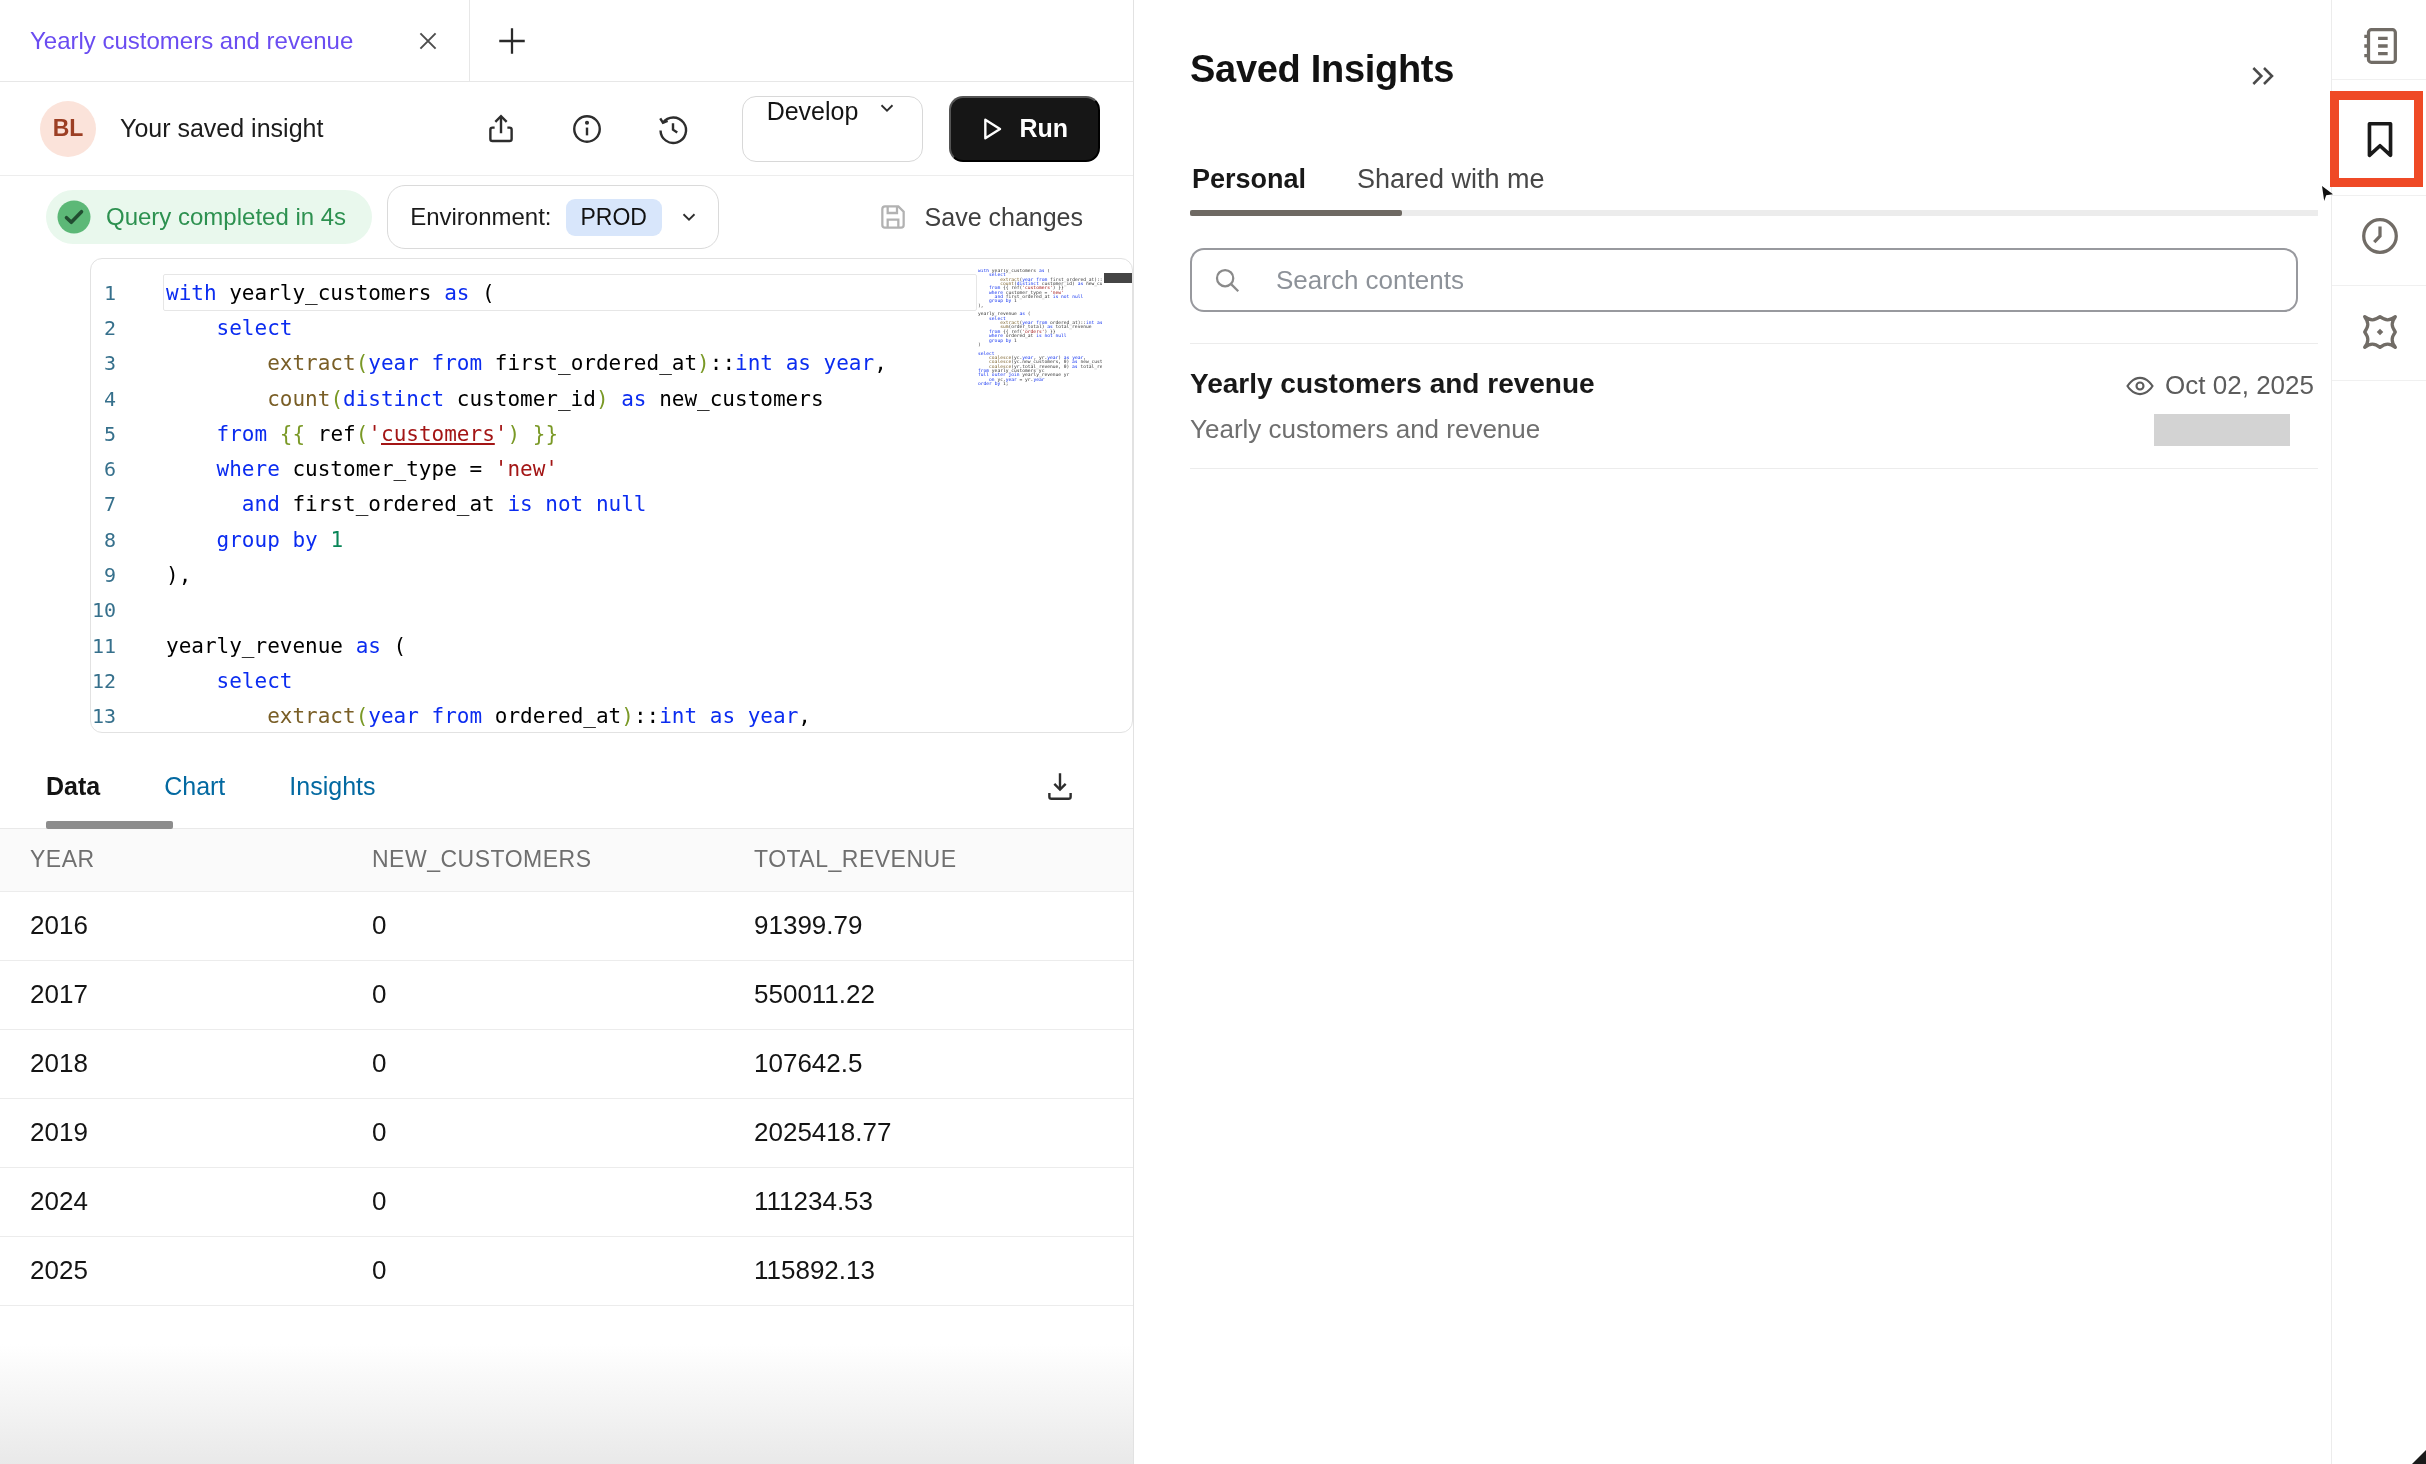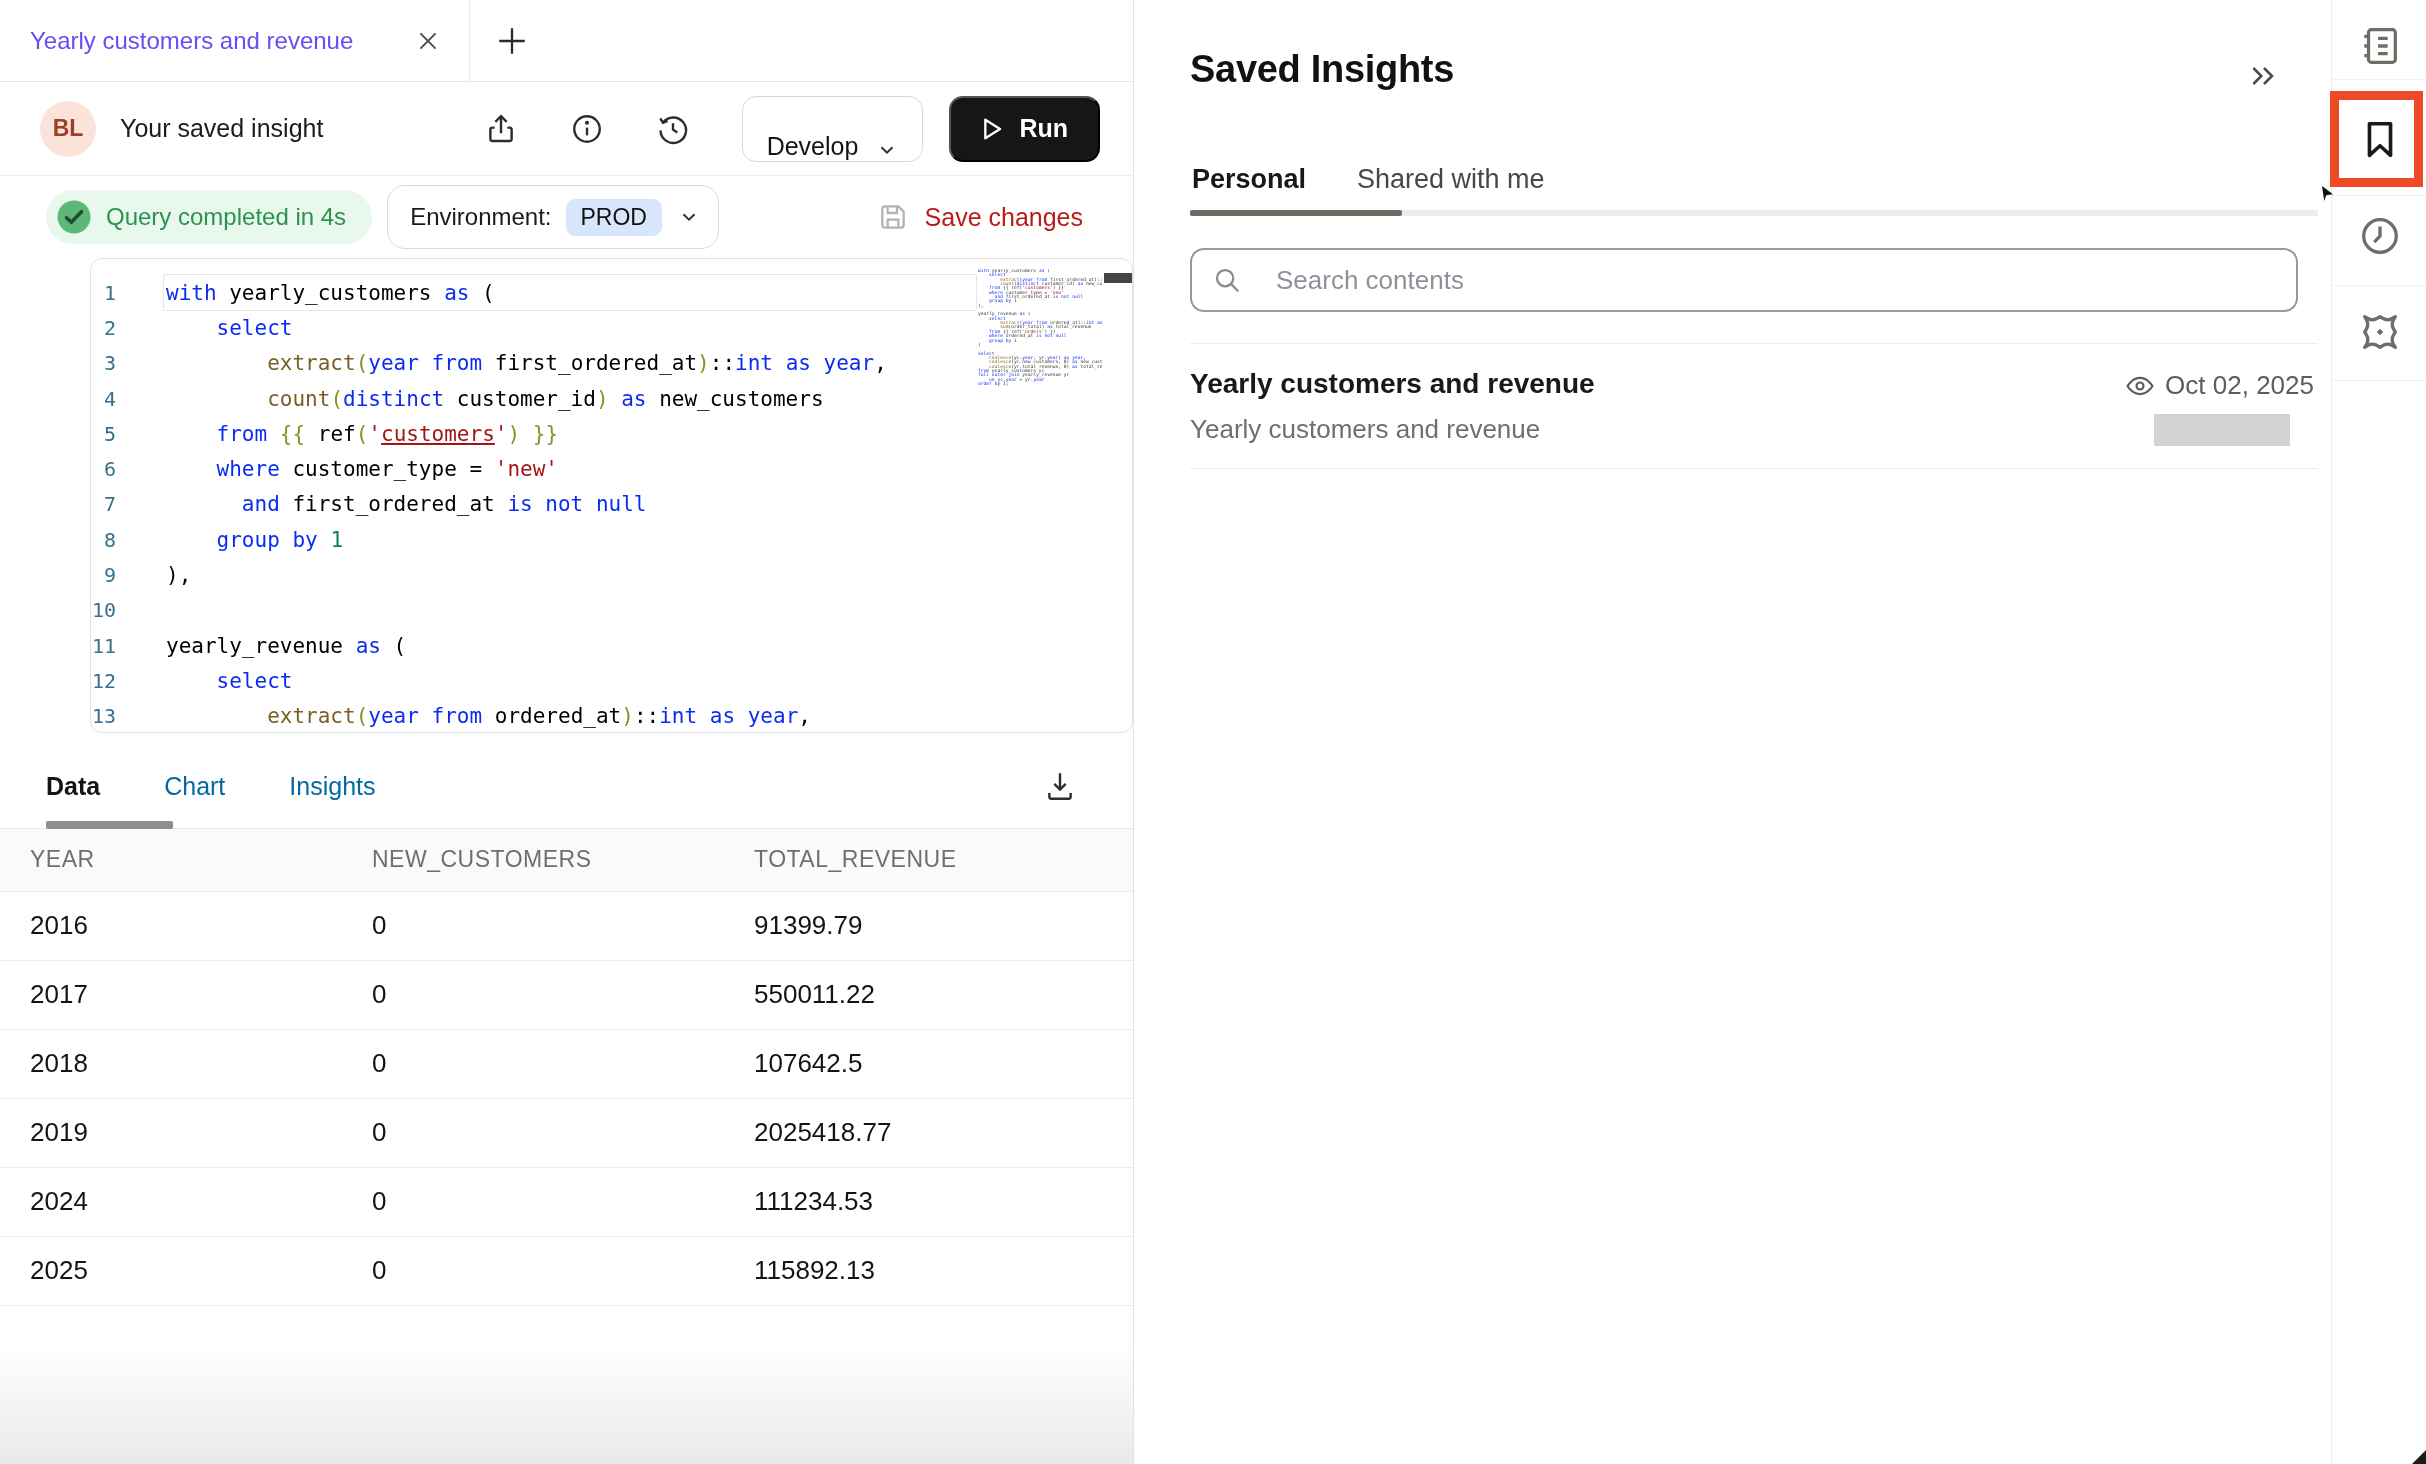--- a/index.html
+++ b/index.html
@@ -20,38 +20,38 @@
 
   
   #toolbar{position:absolute;left:0;top:82px;width:1133px;height:94px;border-bottom:1px solid #ededed;
     display:flex;align-items:center;padding:0 33px 0 40px;}
   #avatar{width:56px;height:56px;border-radius:50%;background:#fbe3da;color:#9c3f24;font-weight:bold;
     font-size:23px;display:flex;align-items:center;justify-content:center;}
   #insight-label{margin-left:24px;font-size:25px;color:#1c1c1c;}
   .tb-right{margin-left:auto;display:flex;align-items:center;}
   .tb-icon{width:34px;height:34px;margin-left:52px;cursor:pointer;}
   #develop-btn{margin-left:52px;height:66px;border:1.5px solid #d8d8d8;border-radius:14px;background:#fff;
-    display:flex;align-items:flex-end;padding:0 24px;font-size:25px;color:#141414;cursor:pointer;}
+    display:flex;align-items:flex-start;padding:0 24px;font-size:25px;color:#141414;cursor:pointer;}
   #develop-btn .chev{margin-left:18px;}
   #run-btn{margin-left:26px;height:66px;border-radius:14px;background:#161616;color:#fff;display:flex;
     align-items:center;padding:0 30px;font-size:25px;font-weight:600;cursor:pointer;}
   #run-btn svg{margin-right:16px;}
 
   
   #statusbar{position:absolute;left:0;top:176px;width:1133px;height:82px;display:flex;align-items:center;
     padding:0 50px 0 46px;}
   #query-pill{height:54px;border-radius:28px;background:#e9f8ed;display:flex;align-items:center;
     padding:0 26px 0 10px;}
   #query-pill .txt{color:#2d9150;font-size:24px;font-weight:400;margin-left:14px;white-space:nowrap;}
   #env-ctl{margin-left:15px;height:64px;border:1.5px solid #dadada;border-radius:18px;background:#fff;
     display:flex;align-items:center;padding:0 18px 0 22px;cursor:pointer;}
   #env-ctl .lbl{font-size:24px;color:#1b1b1b;}
   #env-pill{margin-left:14px;background:#d8e6fb;border-radius:9px;padding:5px 15px;font-size:23px;color:#111;}
   #env-ctl .chev{margin-left:16px;}
-  #save-btn{margin-left:auto;display:flex;align-items:center;color:#b91c1c;font-size:25px;cursor:default;}
+  #save-btn{margin-left:auto;display:flex;align-items:center;color:#404040;font-size:25px;cursor:default;}
   #save-btn svg{margin-right:16px;}
 
   
   #editor{position:absolute;left:90px;top:258px;width:1043px;height:475px;border:1px solid #e2e2e2;
     border-radius:12px;background:#fff;overflow:hidden;}
   #cur-line{position:absolute;left:72px;top:15px;width:814px;height:37px;border:1.5px solid #e6e6e6;border-radius:2px;}
   #code-lines{position:absolute;left:0;top:16px;width:886px;overflow:hidden;}
   .code-line{display:flex;height:35.3px;align-items:center;font-family:"DejaVu Sans Mono",monospace;white-space:pre;}
   .code-line .gut{width:75px;padding-right:50px;text-align:right;font-size:20px;color:#36708c;flex:none;}
   .code-line .src{font-size:21px;color:#000;}

